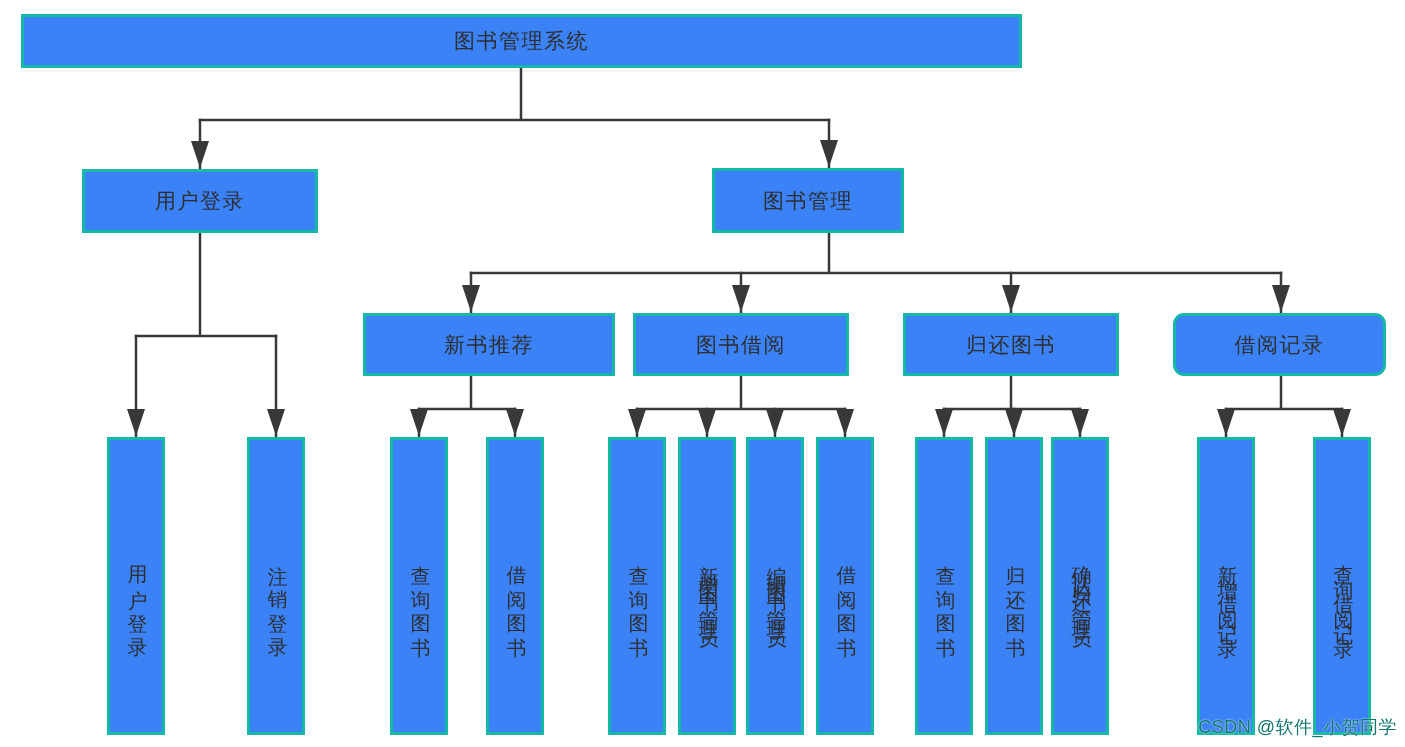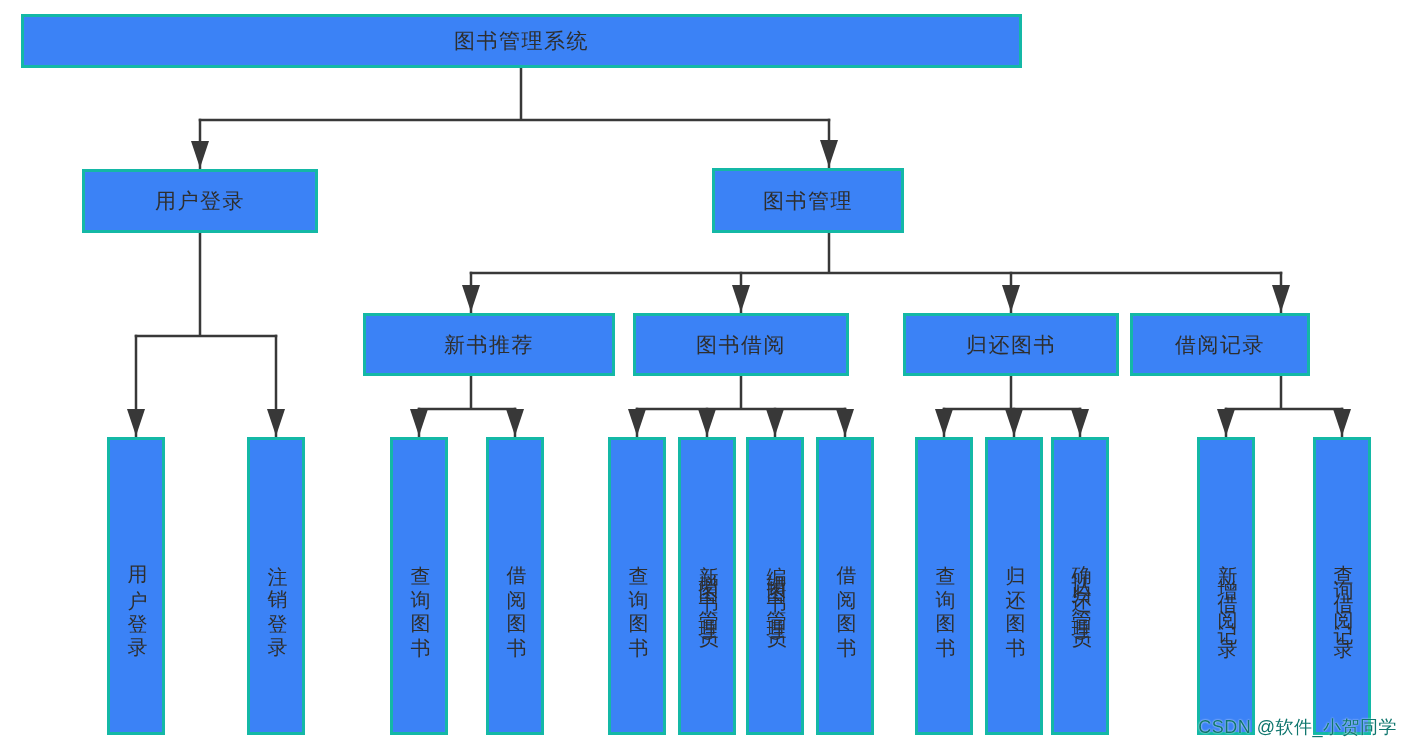--- a/index.html
+++ b/index.html
@@ -107,21 +107,21 @@
 
   <div class="box hbox" style="left:363px; top:313px; width:252px; height:63px;">
     <span>新书推荐</span>
   </div>
   <div class="box hbox" style="left:633px; top:313px; width:216px; height:63px;">
     <span>图书借阅</span>
   </div>
   <div class="box hbox" style="left:903px; top:313px; width:216px; height:63px;">
     <span>归还图书</span>
   </div>
-  <div class="box hbox" style="left:1130px; top:313px; width:180px; height:63px;">
+  <div class="box hbox" style="left:1173px; top:313px; width:213px; height:63px;border-radius:11px;">
     <span>借阅记录</span>
   </div>
 
   <div class="box vbox vt4" style="left:107px; top:437px; width:58px; height:298px;">
     <span>用户登录</span>
   </div>
   <div class="box vbox vt4" style="left:247px; top:437px; width:58px; height:298px;">
     <span>注销登录</span>
   </div>
   <div class="box vbox vt4" style="left:390px; top:437px; width:58px; height:298px;">

